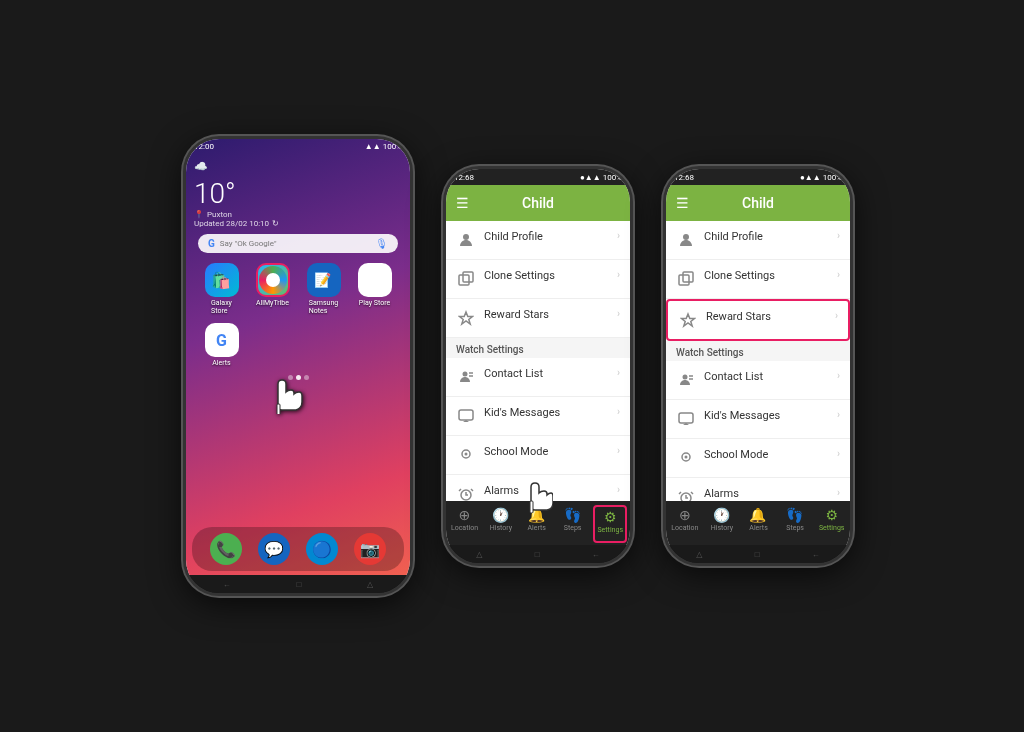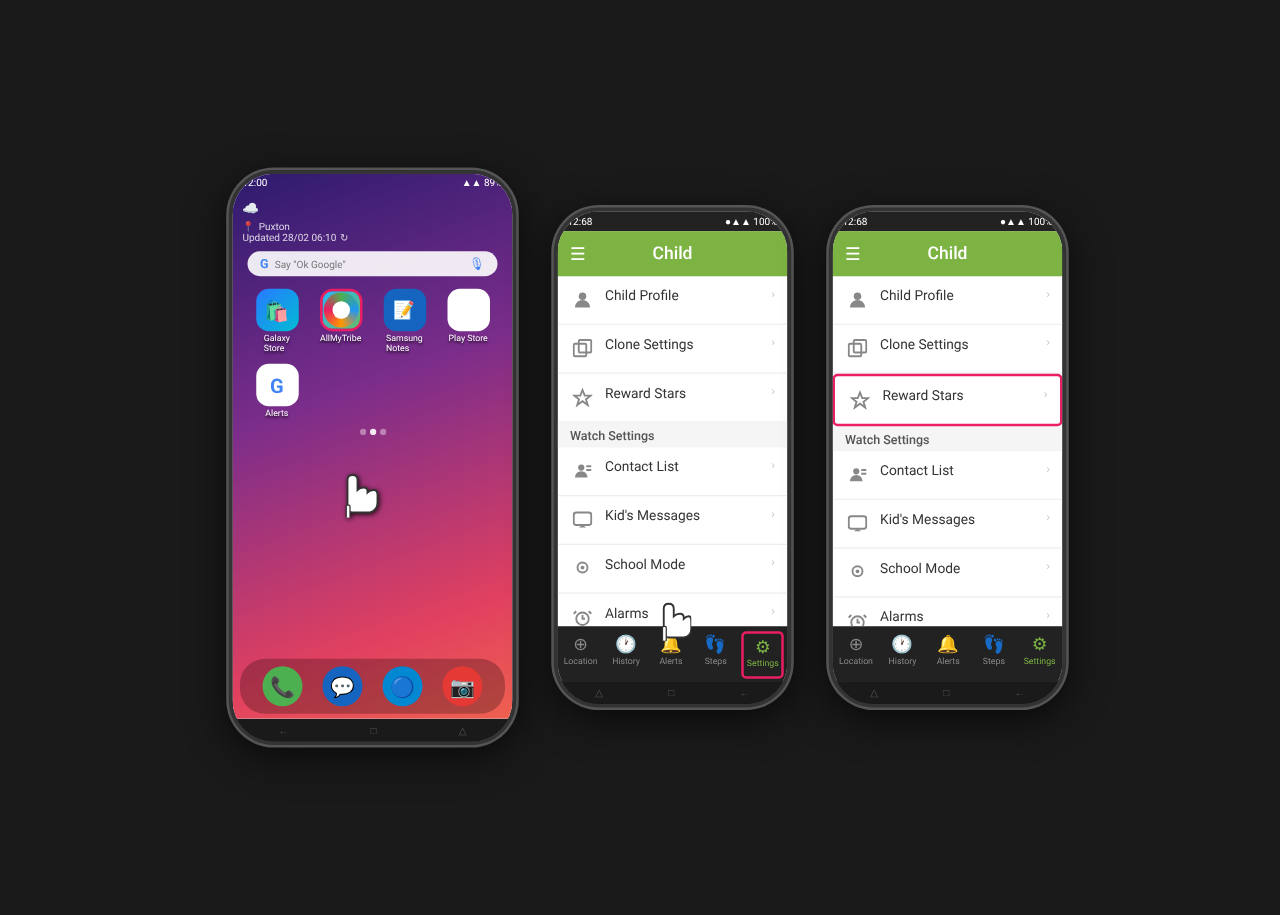--- a/index.html
+++ b/index.html
@@ -369,34 +369,35 @@
 </head>
 <body>
 
 <div class="phone-frame large">
   <div class="phone-screen">
     <div class="home-screen">
       <div class="home-status-bar">
         <span>12:00</span>
         <span>
           <span>▲▲ </span>
-          <span>89%</span>
+          <span>100%</span>
         </span>
       </div>
 
       <div class="home-widgets">
         <div class="weather-widget">
           <span>☁️</span>
         </div>
+        <div class="weather-temp">10°</div>
         <div class="location-row">
           <span>📍</span>
           <span>Puxton</span>
         </div>
         <div class="location-row">
-          <span>Updated 28/02 06:10</span>
+          <span>Updated 28/02 10:10</span>
           <span>↻</span>
         </div>
 
         <div class="google-search">
           <span class="google-g">G</span>
           <span class="search-text">Say "Ok Google"</span>
           <span class="mic-icon">🎙</span>
         </div>
 
         <div class="apps-grid">

